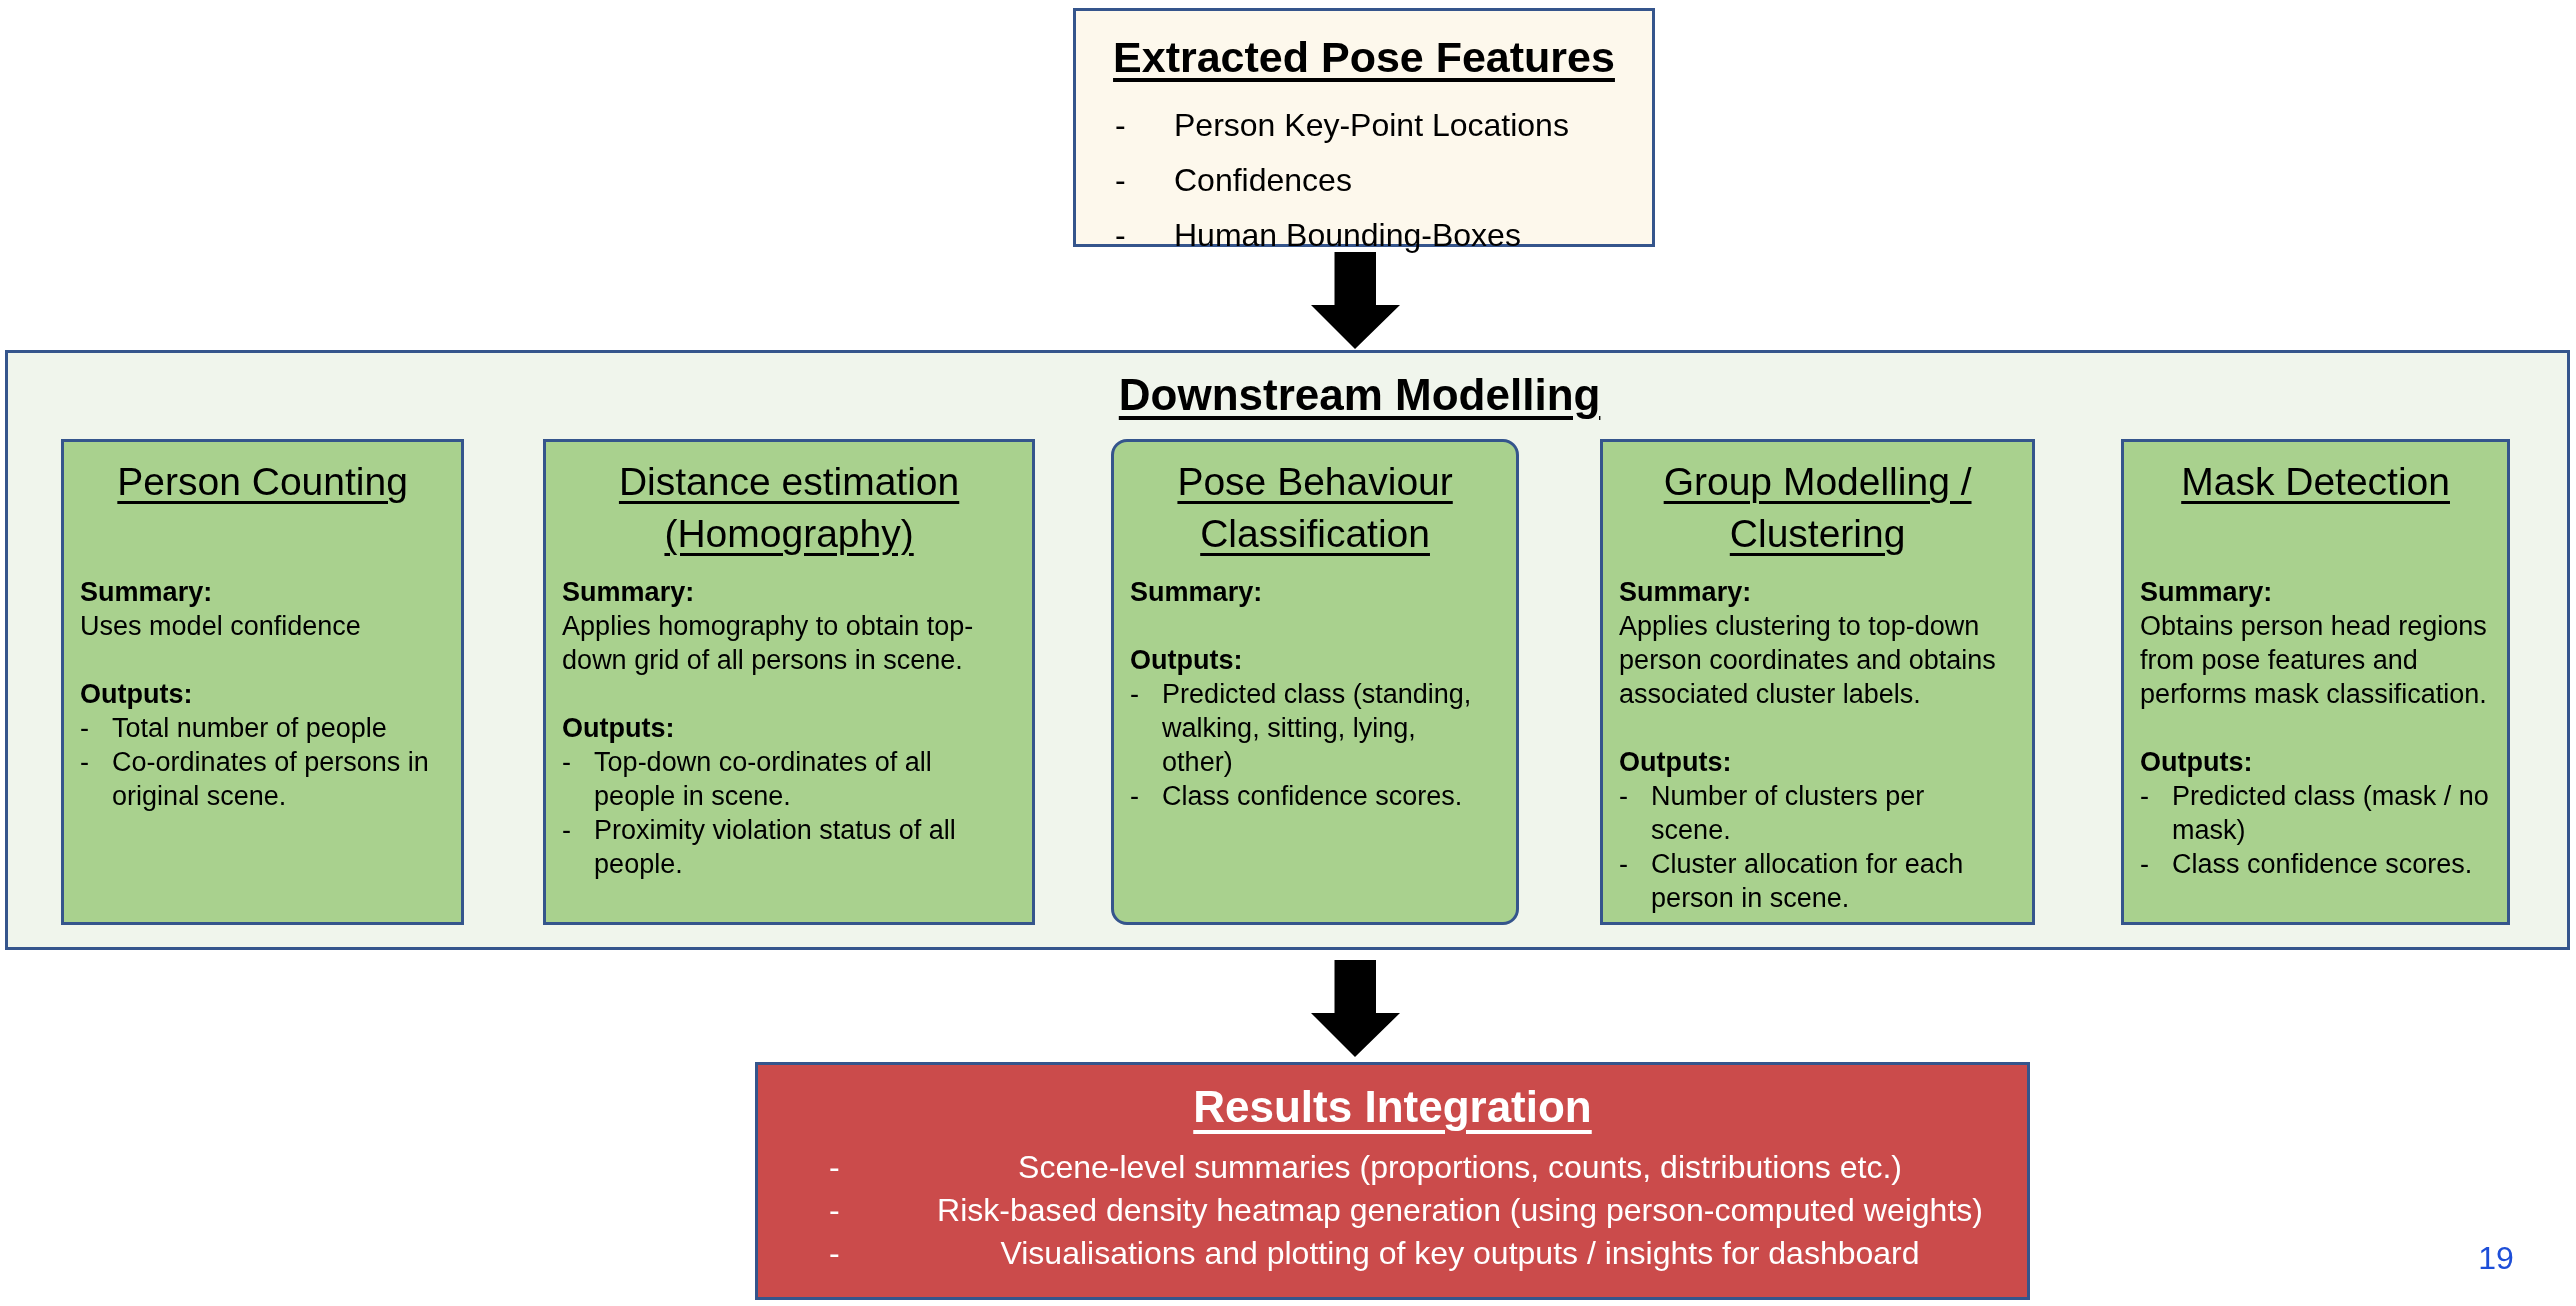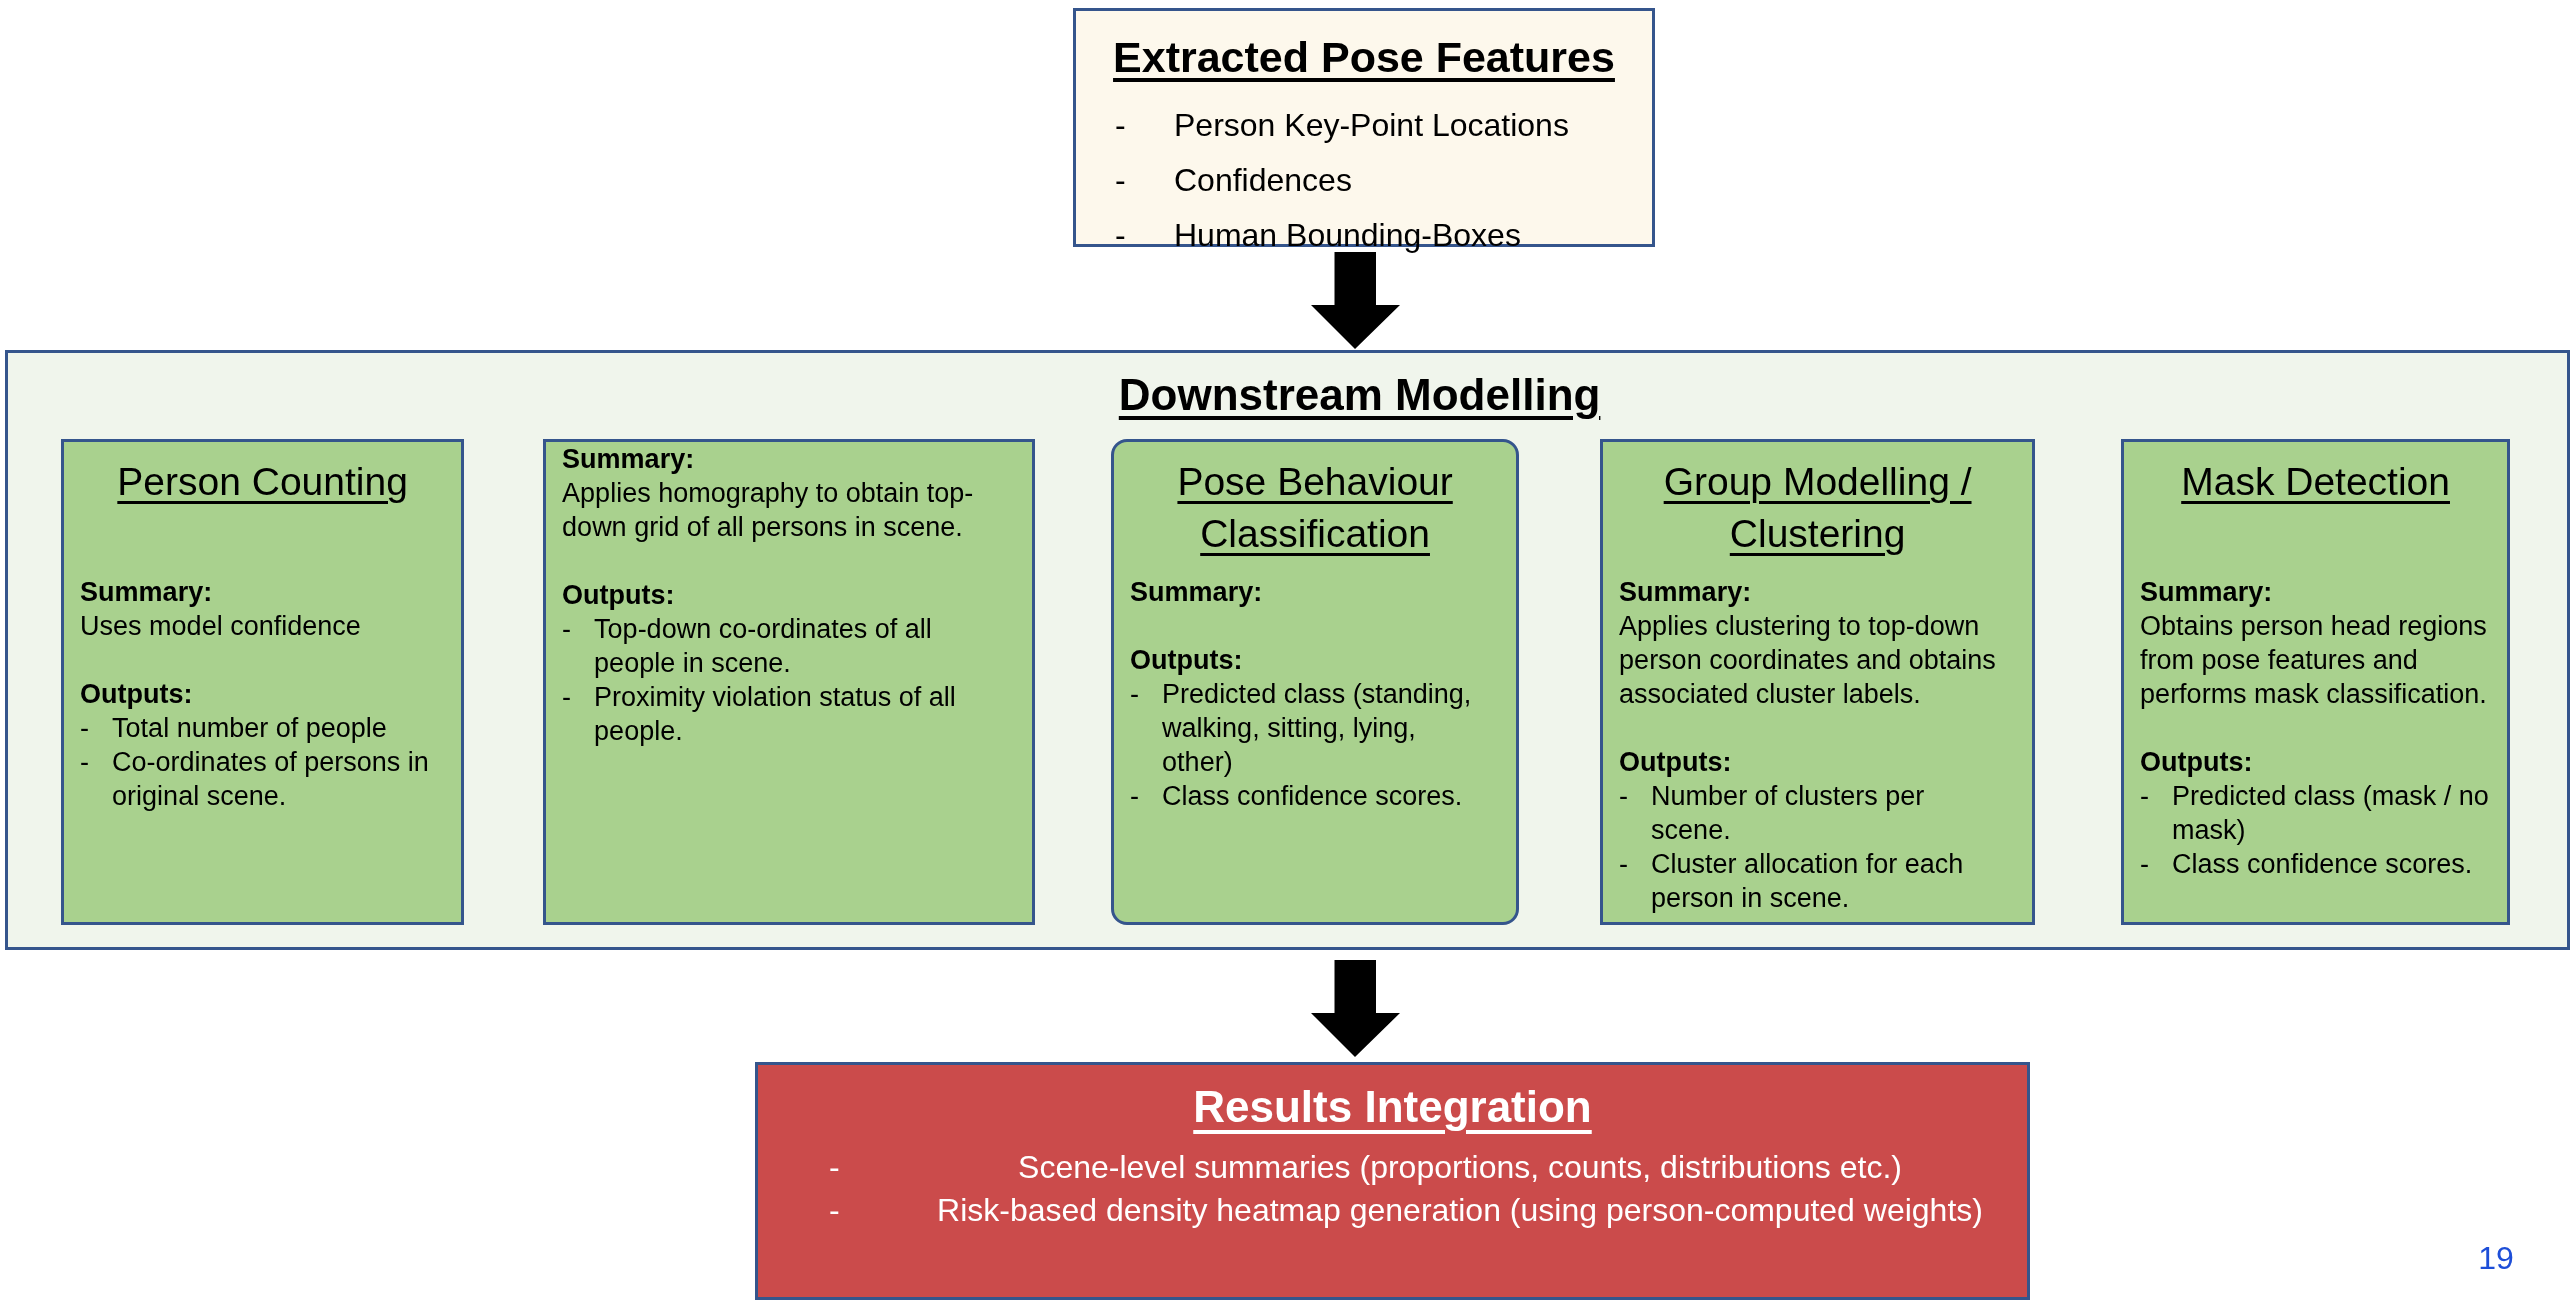--- a/index.html
+++ b/index.html
@@ -201,20 +201,21 @@
       <div class="lbl gap">Outputs:</div>
       <ul class="mod-list">
         <li>Total number of people</li>
         <li>Co-ordinates of persons in
 original scene.</li>
       </ul>
     </div>
   </div>
 
   <div class="module m1">
+    <div class="module-title">Distance estimation (Homography)</div>
     <div class="module-body">
       <div class="lbl">Summary:</div>
       <div class="pre">Applies homography to obtain top-
 down grid of all persons in scene.</div>
       <div class="lbl gap">Outputs:</div>
       <ul class="mod-list">
         <li>Top-down co-ordinates of all
 people in scene.</li>
         <li>Proximity violation status of all
 people.</li>
@@ -270,17 +271,18 @@
   </div>
 </div>
 
 <div class="down-arrow arrow-2"></div>
 
 <div class="box results-box">
   <div class="results-title">Results Integration</div>
   <ul class="results-list">
     <li>Scene-level summaries (proportions, counts, distributions etc.)</li>
     <li>Risk-based density heatmap generation (using person-computed weights)</li>
+    <li>Visualisations and plotting of key outputs / insights for dashboard</li>
   </ul>
 </div>
 
 <div class="page-number">19</div>
 
 
 </body></html>

